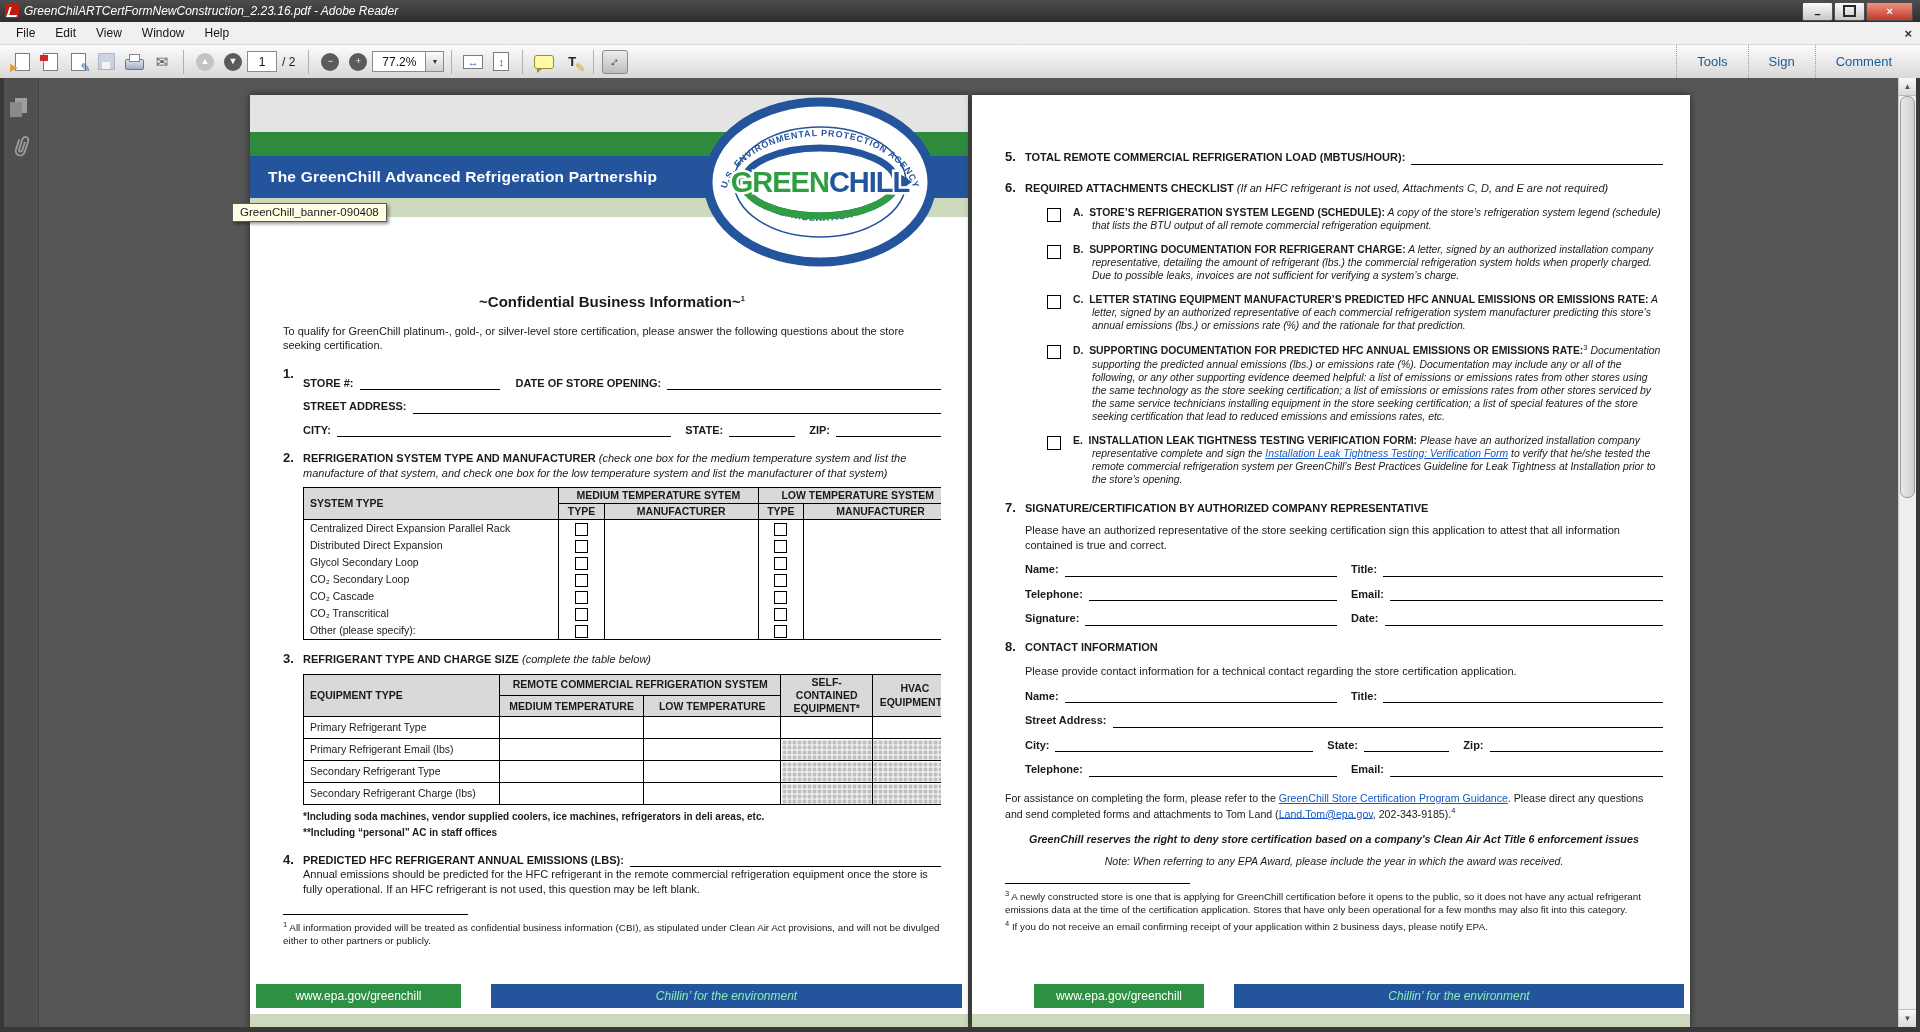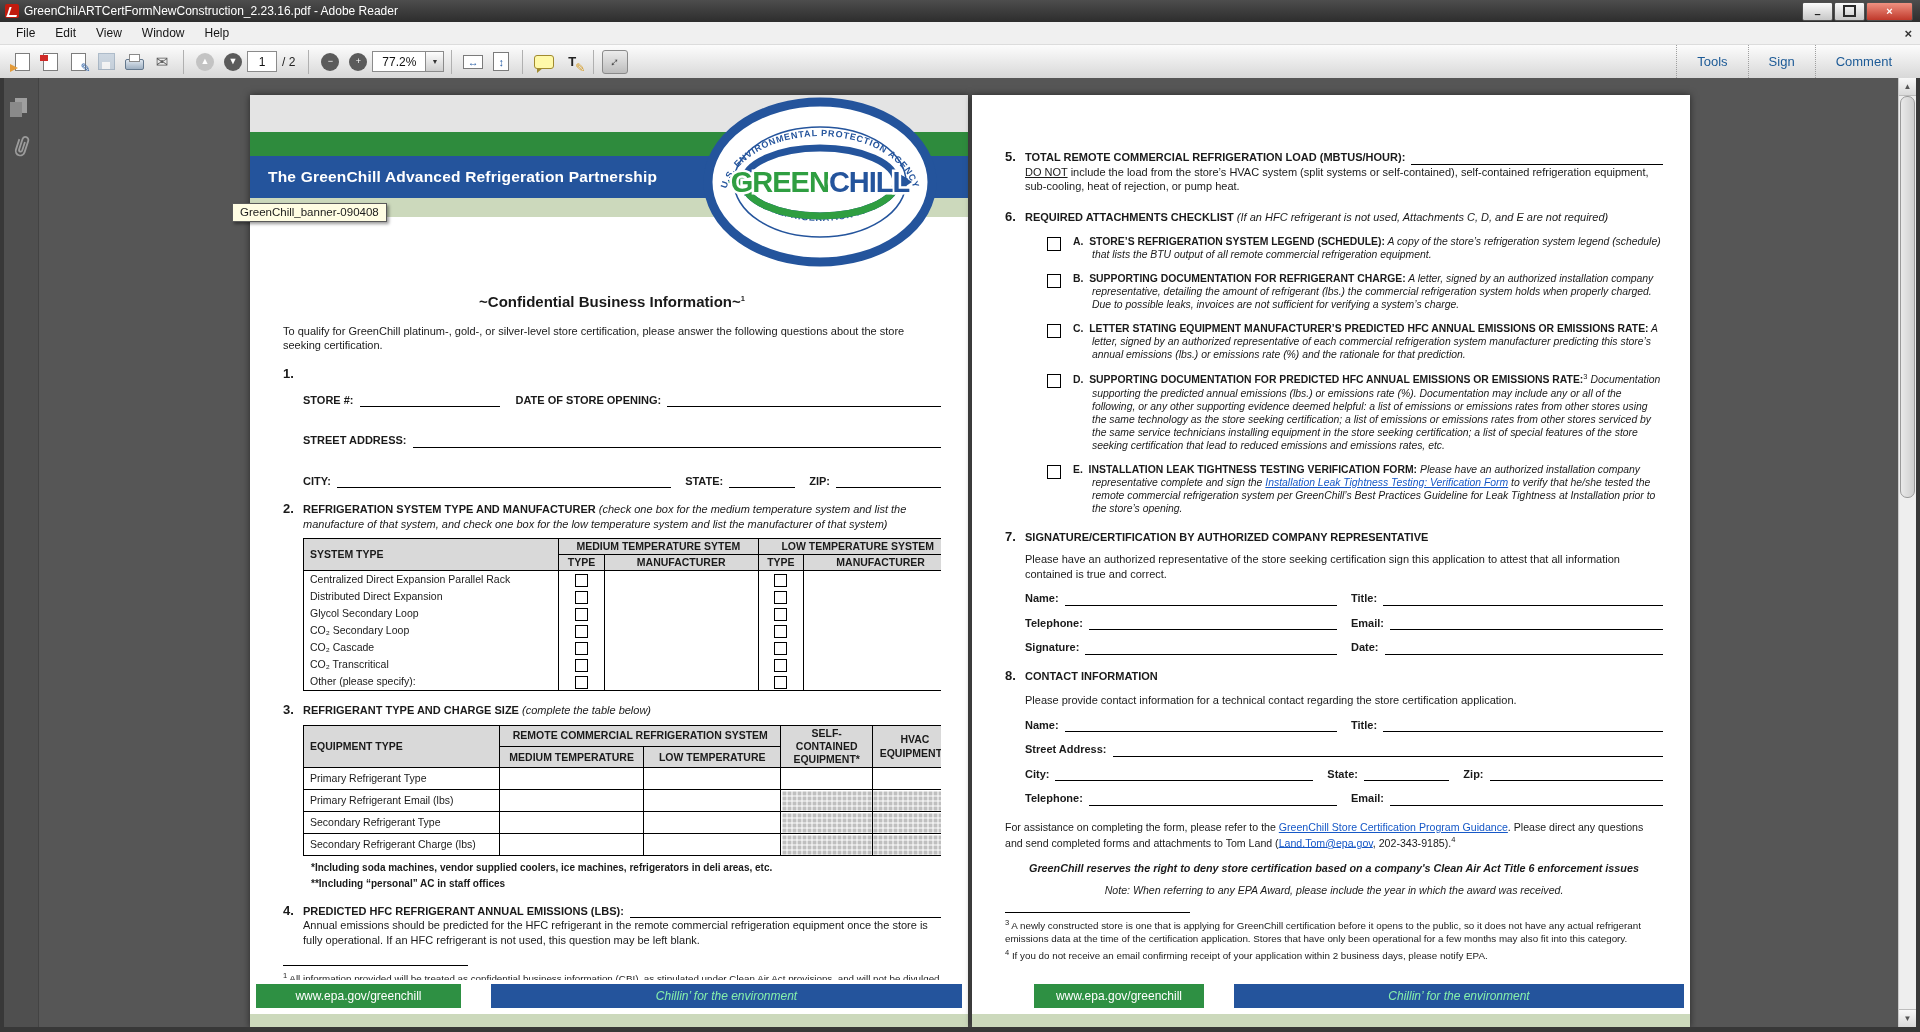--- a/index.html
+++ b/index.html
@@ -1,20 +1,20 @@
 <!DOCTYPE html>
 <html><head>
 <meta charset="utf-8">
 <style>
   html,body{margin:0;padding:0;background:#222;}
   .window{position:relative;width:1920px;height:1032px;overflow:hidden;
     font-family:"Liberation Sans",sans-serif;background:#565656;}
   
   .titlebar{height:22px;background:linear-gradient(#4d4d4d,#2d2d2d);display:flex;
-    align-items:center;padding:0 5px;color:#fff;font-size:12px;}
+    align-items:center;padding:0 5px;color:#fff;font-size:12px;font-style:italic;}
   .pdficon{width:14px;height:14px;background:#c11b0e;border-radius:2px;margin-right:5px;
     position:relative;flex:none;}
   .pdficon::after{content:"";position:absolute;left:3px;top:3px;width:8px;height:8px;
     border-left:2px solid #fff;border-bottom:2px solid #fff;transform:skewX(-18deg);}
   .wtitle{white-space:nowrap;}
   .winbtns{margin-left:auto;display:flex;gap:1px;padding-right:2px;}
   .wbtn{width:29px;height:17px;display:flex;align-items:center;justify-content:center;
     font-size:11px;color:#1c1c1c;background:linear-gradient(#fbfbfb,#c7c7c7);
     border:1px solid #4e4e4e;border-radius:2px;line-height:1;}
   .wbtn .mingl{margin-top:7px;font-weight:bold;}
@@ -95,36 +95,36 @@
     overflow:hidden;bottom:48px;}
   .content.p1{top:197px;}  .content.p2{top:48px;}
   sup{font-size:7.5px;}
   .doc-title{text-align:center;font-weight:bold;font-size:15px;line-height:1.3;}
   .intro{margin-top:12px;}
   .qrow{display:flex;margin-top:14px;}
   .qnum{font-weight:bold;font-size:13px;width:20px;flex:none;line-height:1.1;}
   .qbody{flex:1;}
   .qh{font-weight:bold;}
   .qi{font-style:italic;}
-  .fl{display:flex;align-items:flex-end;margin-top:26px;}
+  .fl{display:flex;align-items:flex-end;margin-top:9px;}
   .lbl{font-weight:bold;white-space:nowrap;}
   .line{border-bottom:1px solid #000;height:13px;flex:1;margin-left:6px;}
   .line.fix{flex:none;}
   table{border-collapse:collapse;margin:7px 0 0 20px;width:655px;font-size:10.5px;color:#1a1a1a;}
   th{border:1px solid #000;background:#d9d9d9;font-weight:bold;padding:1px 4px;text-align:center;line-height:1.25;}
   th.left{text-align:left;padding-left:6px;}
   .t2 td{border-left:1px solid #000;border-right:1px solid #000;padding:1px 6px;height:15px;}
   .t2{border-bottom:1px solid #000;}
   .t3 td{border:1px solid #000;padding:2px 6px;height:17px;}
   .cbc{text-align:center;padding:1px 0 0 0;}
   .checkbox{display:inline-block;width:11px;height:11px;border:1px solid #000;vertical-align:middle;background:#fff;}
   .hatch{background-color:#bfbfbf;
     background-image:repeating-linear-gradient(0deg,#fff 0 1px,transparent 1px 5px),
                      repeating-linear-gradient(90deg,#fff 0 1px,transparent 1px 5px);}
-  .tfn{margin:5px 0 0 28px;font-size:10px;font-weight:bold;}
+  .tfn{margin:5px 0 0 20px;font-size:10px;font-weight:bold;}
   .fnrule{width:185px;border-top:1px solid #000;margin-top:18px;}
   .fnp{font-size:9.8px;margin-top:5px;line-height:1.28;}
   
   .chk{display:flex;margin:11px 0 0 42px;}
   .box{width:12px;height:12px;border:1px solid #000;flex:none;margin:2px 12px 0 0;background:#fff;}
   .chktext{flex:1;font-size:10.4px;line-height:1.25;padding-left:19px;text-indent:-19px;}
   .plink{color:#1658c7;text-decoration:underline;font-style:italic;}
   .frow2{display:flex;margin-top:10px;align-items:flex-end;}
   .half{display:flex;flex:1;align-items:flex-end;}
   .half+.half{margin-left:14px;}
@@ -487,21 +487,20 @@
     <div class="page page2">
       <div class="content p2">
 
         <div class="qrow" style="margin-top:7px">
           <span class="qnum">5.</span>
           <div class="qbody">
             <div class="fl" style="margin-top:0">
               <span class="lbl">TOTAL REMOTE COMMERCIAL REFRIGERATION LOAD (MBTUS/HOUR):</span>
               <span class="line"></span>
             </div>
-            <div><span style="text-decoration:underline">DO NOT</span><span> include the load from the store’s HVAC system (split systems or self-contained), self-contained refrigeration equipment, sub-cooling, heat of rejection, or pump heat.</span></div>
           </div>
         </div>
 
         <div class="qrow" style="margin-top:16px">
           <span class="qnum">6.</span>
           <div class="qbody"><span class="qh">REQUIRED ATTACHMENTS CHECKLIST</span> <span class="qi">(If an HFC refrigerant is not used, Attachments C, D, and E are not required)</span></div>
         </div>
 
         <div class="chk">
           <span class="box"></span>

